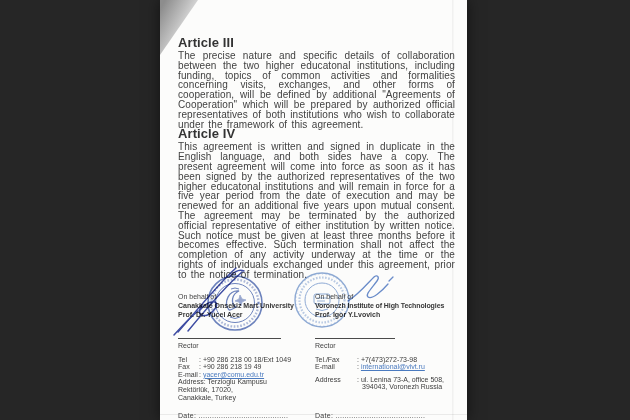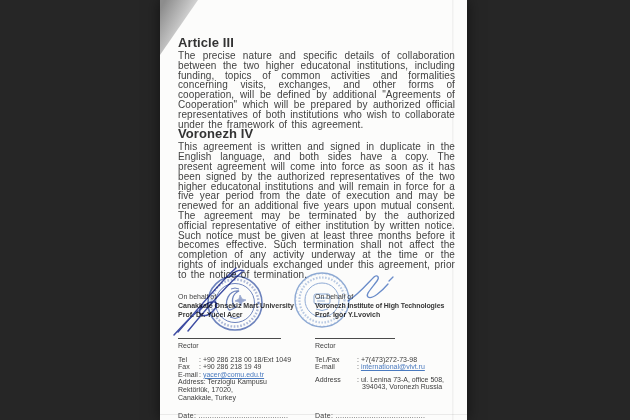--- a/index.html
+++ b/index.html
@@ -75,21 +75,21 @@
 <div class="stage">
   <div class="page">
     <div class="corner-fold"></div>
     <div class="crease"></div>
     <div class="bottom-edge"></div>
 
     <div class="content">
       <h3 class="art">Article III</h3>
       <p class="art-body">The precise nature and specific details of collaboration between the two higher educatonal institutions, including funding, topics of common activities and formalities concerning visits, exchanges, and other forms of cooperation, will be defined by additional "Agreements of Cooperation" which will be prepared by authorized official representatives of both institutions who wish to collaborate under the framework of this agreement.</p>
 
-      <h3 class="art art4">Voronezh IV</h3>
+      <h3 class="art art4">Article IV</h3>
       <p class="art-body">This agreement is written and signed in duplicate in the English language, and both sides have a copy. The present agreement will come into force as soon as it has been signed by the authorized representatives of the two higher educatonal institutions and will remain in force for a five year period from the date of execution and may be renewed for an additional five years upon mutual consent. The agreement may be terminated by the authorized official representative of either institution by written notice. Such notice must be given at least three months before it becomes effective. Such termination shall not affect the completion of any activity underway at the time or the rights of individuals exchanged under this agreement, prior to the notice of termination.</p>
 
       <div class="sig-grid">
 
         <div class="sig-col left">
           <div>On behalf of</div>
           <div class="b">Canakkale Onsekiz Mart University</div>
           <div class="b">Prof. Dr. Yucel Acer</div>
           <div class="sig-space"></div>
           <div class="sig-line l"></div>

